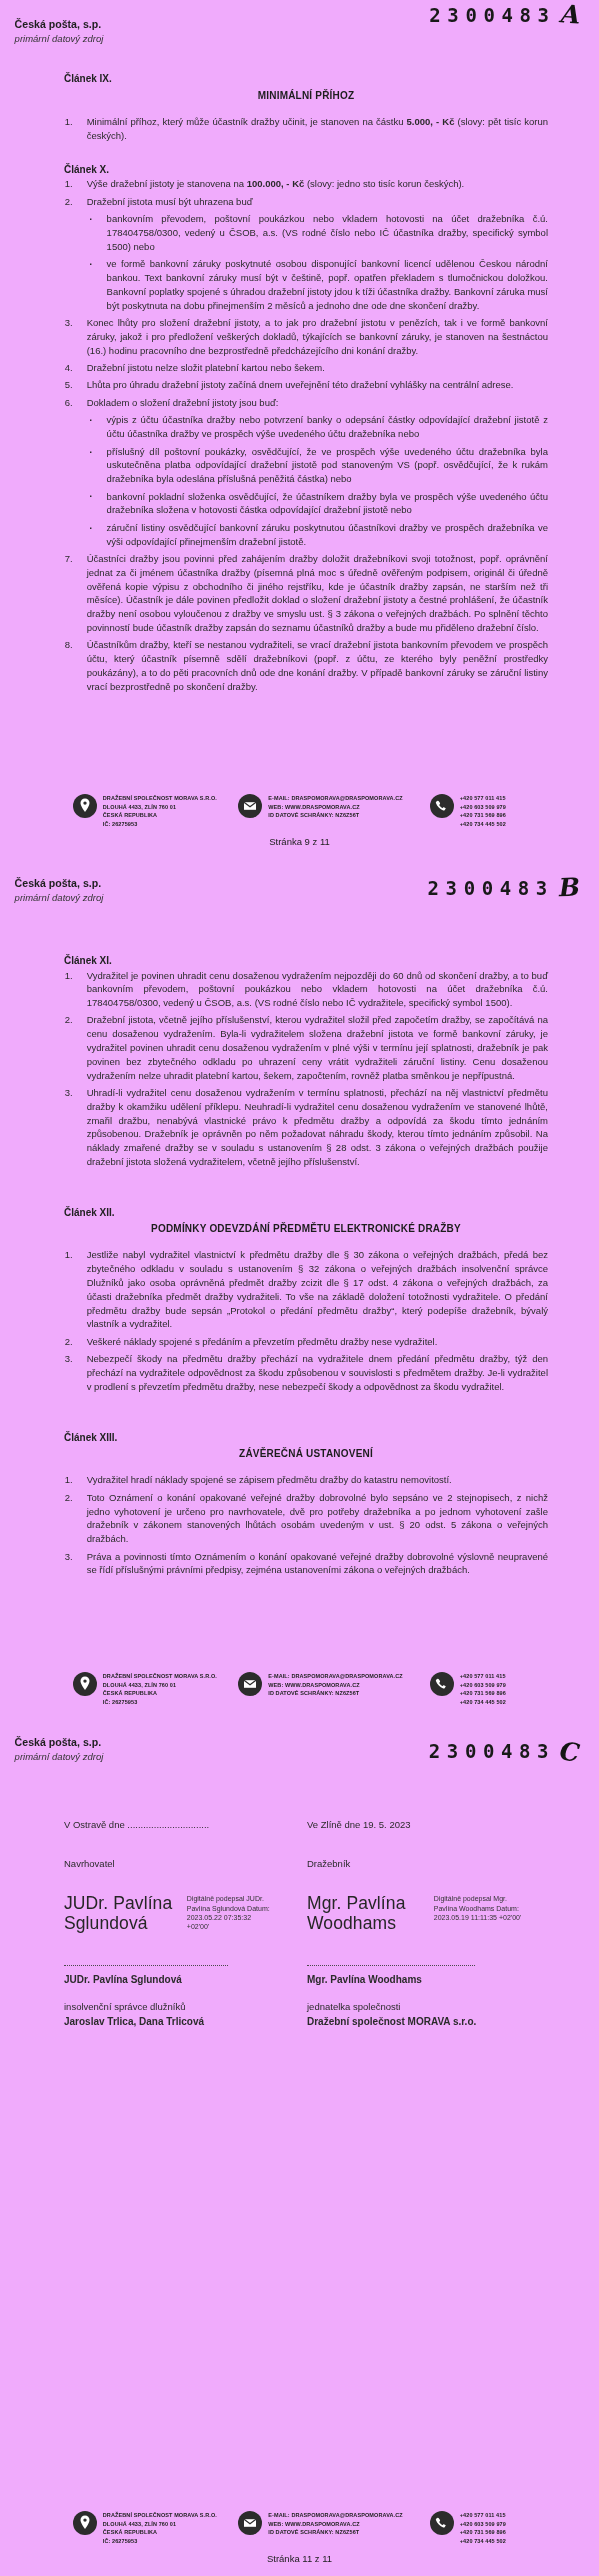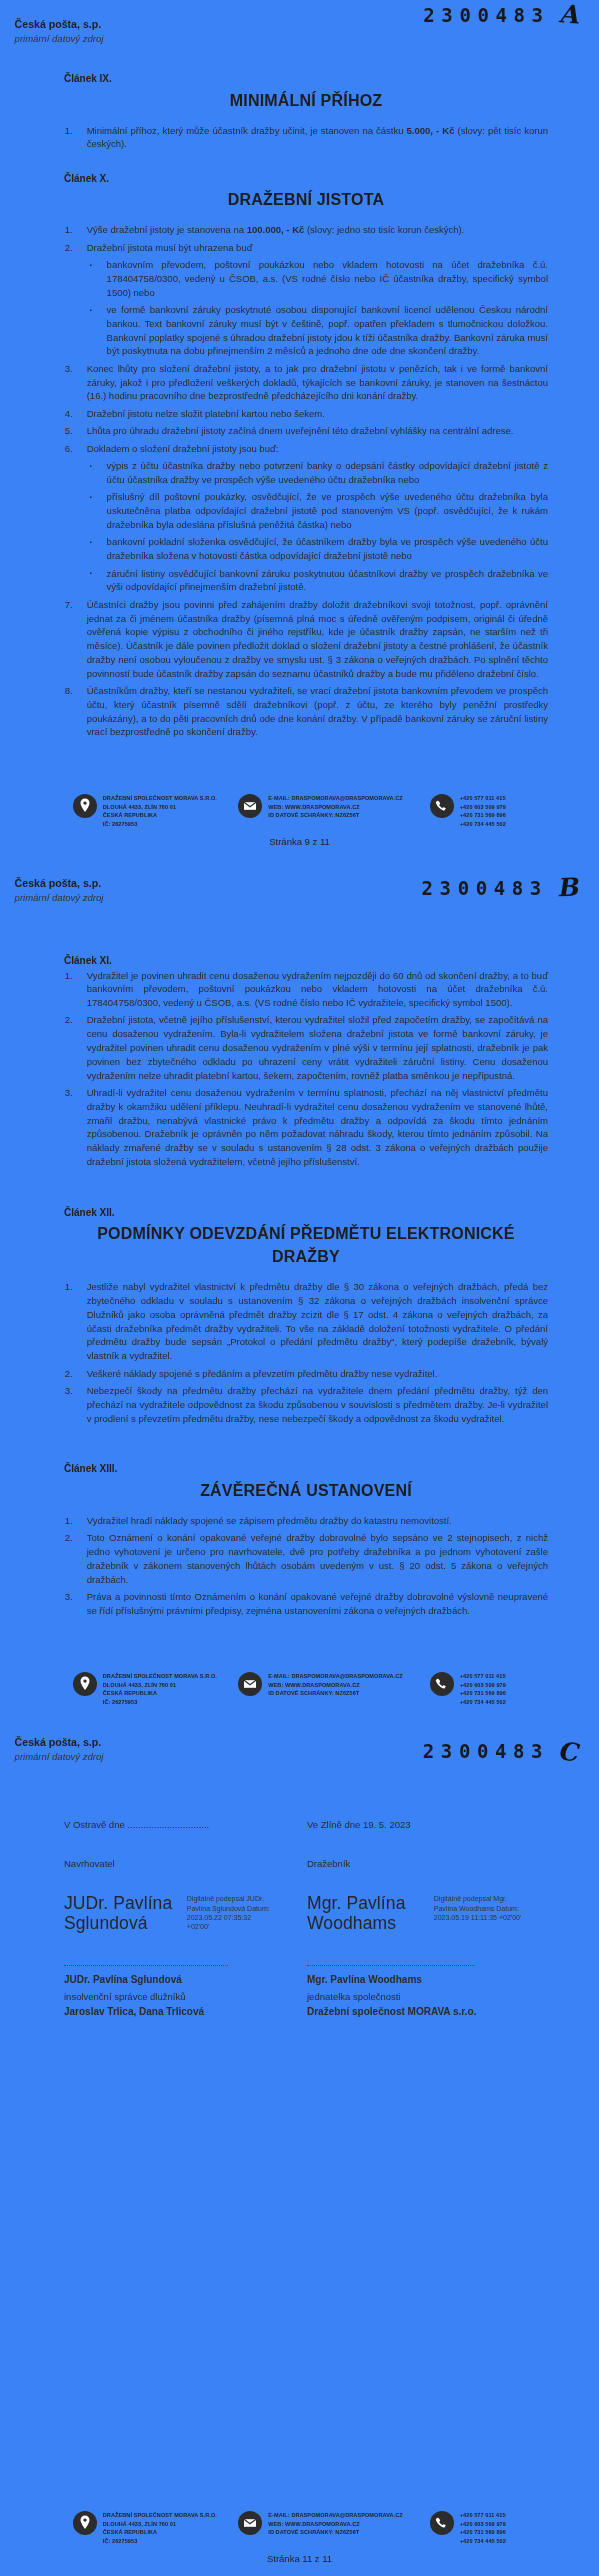--- a/index.html
+++ b/index.html
@@ -3,31 +3,31 @@
 <meta charset="utf-8">
 <style>
   html,body{margin:0;padding:0;}
   body{
     width:599px;
     background:#ffffff;
     font-family:"Liberation Sans",sans-serif;
     color:#2b2b2b;
     -webkit-font-smoothing:antialiased;
   }
-  .page{position:relative;width:599px;overflow:hidden;background:#3b82f6;}
+  .page{position:relative;width:599px;overflow:hidden;background:#f0abfc;}
   .p1,.p2{height:859px;}
   .p3{height:858px;}
 
   
   .page-header{position:absolute;top:17.5px;left:14.6px;line-height:1.25;}
   .company{font-weight:bold;font-size:10.6px;color:#1f1f1f;}
   .subtitle{font-style:italic;font-size:9.5px;margin-top:2px;color:#333;}
 
   
-  .stamp{position:absolute;right:19px;display:flex;align-items:flex-start;gap:11px;}
+  .stamp{position:absolute;right:19px;display:flex;align-items:flex-start;gap:5px;}
   .p1 .stamp{top:4.4px;}
   .p2 .stamp{top:17.5px;}
   .p3 .stamp{top:22px;}
   .stamp-num{
     font-family:"DejaVu Sans Mono",monospace;
     font-weight:700;font-size:19px;letter-spacing:6.6px;color:#191919;
   }
   .stamp-letter{
     font-family:"DejaVu Serif",serif;font-style:italic;font-weight:700;
     font-size:25px;line-height:0.9;color:#141414;display:inline-block;
@@ -35,21 +35,21 @@
   .letter-a{transform:rotate(4deg);}
   .letter-b{transform:rotate(-2deg);}
   .letter-c{transform:rotate(6deg) translateY(1.5px);}
 
   
   .content{position:absolute;left:64px;right:51px;font-size:9.5px;line-height:1.45;}
   .p1 .content{top:72px;}
   .p2 .content{top:95px;}
   .article-label{font-weight:bold;font-size:10px;color:#222;}
   .article-title{
-    text-align:center;font-weight:bold;font-size:16px;color:#1d1d1d;
+    text-align:center;font-weight:bold;font-size:10px;color:#1d1d1d;
     margin:2.2px 0 11.7px 0;letter-spacing:0.2px;
   }
   .gap-md{margin-top:20.5px;}
   .gap-lg{margin-top:37px;}
   .li{display:flex;margin-bottom:3.7px;}
   .num{flex:none;width:22px;padding-left:0.7px;}
   .t{flex:1;text-align:justify;}
   .bul{display:flex;margin:3.7px 0 3.7px 25.6px;}
   .bsq{flex:none;width:17px;font-size:5.8px;padding-top:2.9px;color:#222;}
 
@@ -61,21 +61,21 @@
   .role{margin-bottom:22px;}
   .digsig{display:flex;gap:5.8px;align-items:flex-start;min-height:67px;}
   .big-name{font-size:17.5px;line-height:1.15;color:#262626;letter-spacing:0.1px;}
   .col-left .big-name{width:117px;}
   .col-right .big-name{width:121px;}
   .dig-note{font-size:7px;line-height:1.35;width:88px;color:#333;padding-top:1.5px;}
   .dotline{border-bottom:1.5px dotted #4a4a4a;margin:5.8px 0 6.6px 0;}
   .col-left .dotline{width:164px;}
   .col-right .dotline{width:168px;}
   .sig-name{font-weight:bold;font-size:10px;}
-  .sig-title{font-size:9.5px;margin-top:3px;}
+  .sig-title{font-size:9.5px;margin-top:13px;}
   .sig-org{font-weight:bold;font-size:10px;margin-top:1.5px;}
 
   
   .page-footer{position:absolute;left:0;right:0;bottom:11.7px;}
   .footer-row{display:flex;align-items:flex-start;padding-left:73px;gap:11.7px;}
   .f-block{display:flex;gap:5.8px;align-items:flex-start;}
   .f-icon{flex:none;width:24px;height:24px;}
   .f-text{font-size:5.5px;font-weight:700;line-height:1.55;letter-spacing:0.1px;color:#222;}
   .f-co{width:124px;}
   .f-ct{width:150px;}
@@ -100,21 +100,20 @@
       <div class="article-label">Článek IX.</div>
       <div class="article-title">MINIMÁLNÍ PŘÍHOZ</div>
       <div class="li">
         <span class="num">1.</span>
         <div class="t"><span>Minimální příhoz, který může účastník dražby učinit, je stanoven na částku </span><b>5.000, - Kč</b><span> (slovy: pět tisíc korun českých).</span></div>
       </div>
     </div>
 
     <div class="article gap-md">
       <div class="article-label">Článek X.</div>
-      <div class="article-title">DRAŽEBNÍ JISTOTA</div>
 
       <div class="li">
         <span class="num">1.</span>
         <div class="t"><span>Výše dražební jistoty je stanovena na </span><b>100.000, - Kč</b><span> (slovy: jedno sto tisíc korun českých).</span></div>
       </div>
 
       <div class="li">
         <span class="num">2.</span>
         <div class="t">Dražební jistota musí být uhrazena buď</div>
       </div>

